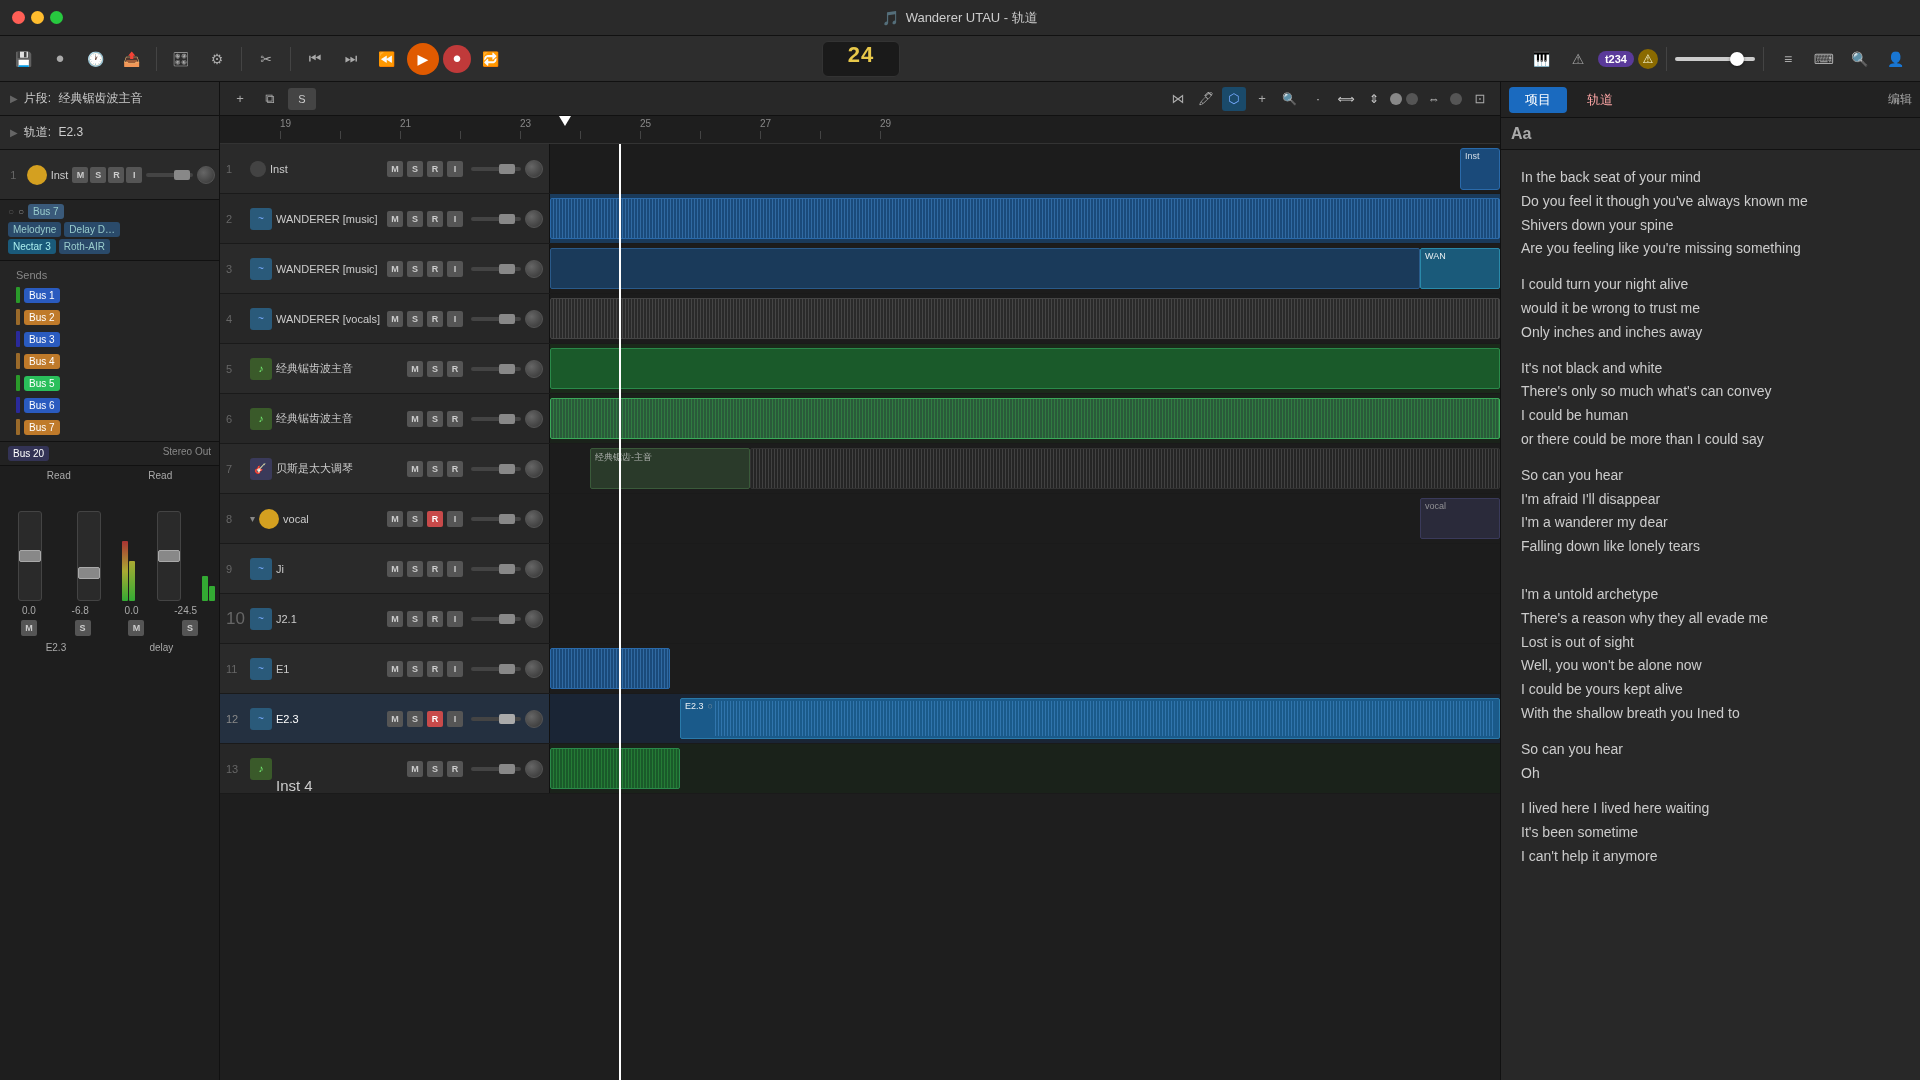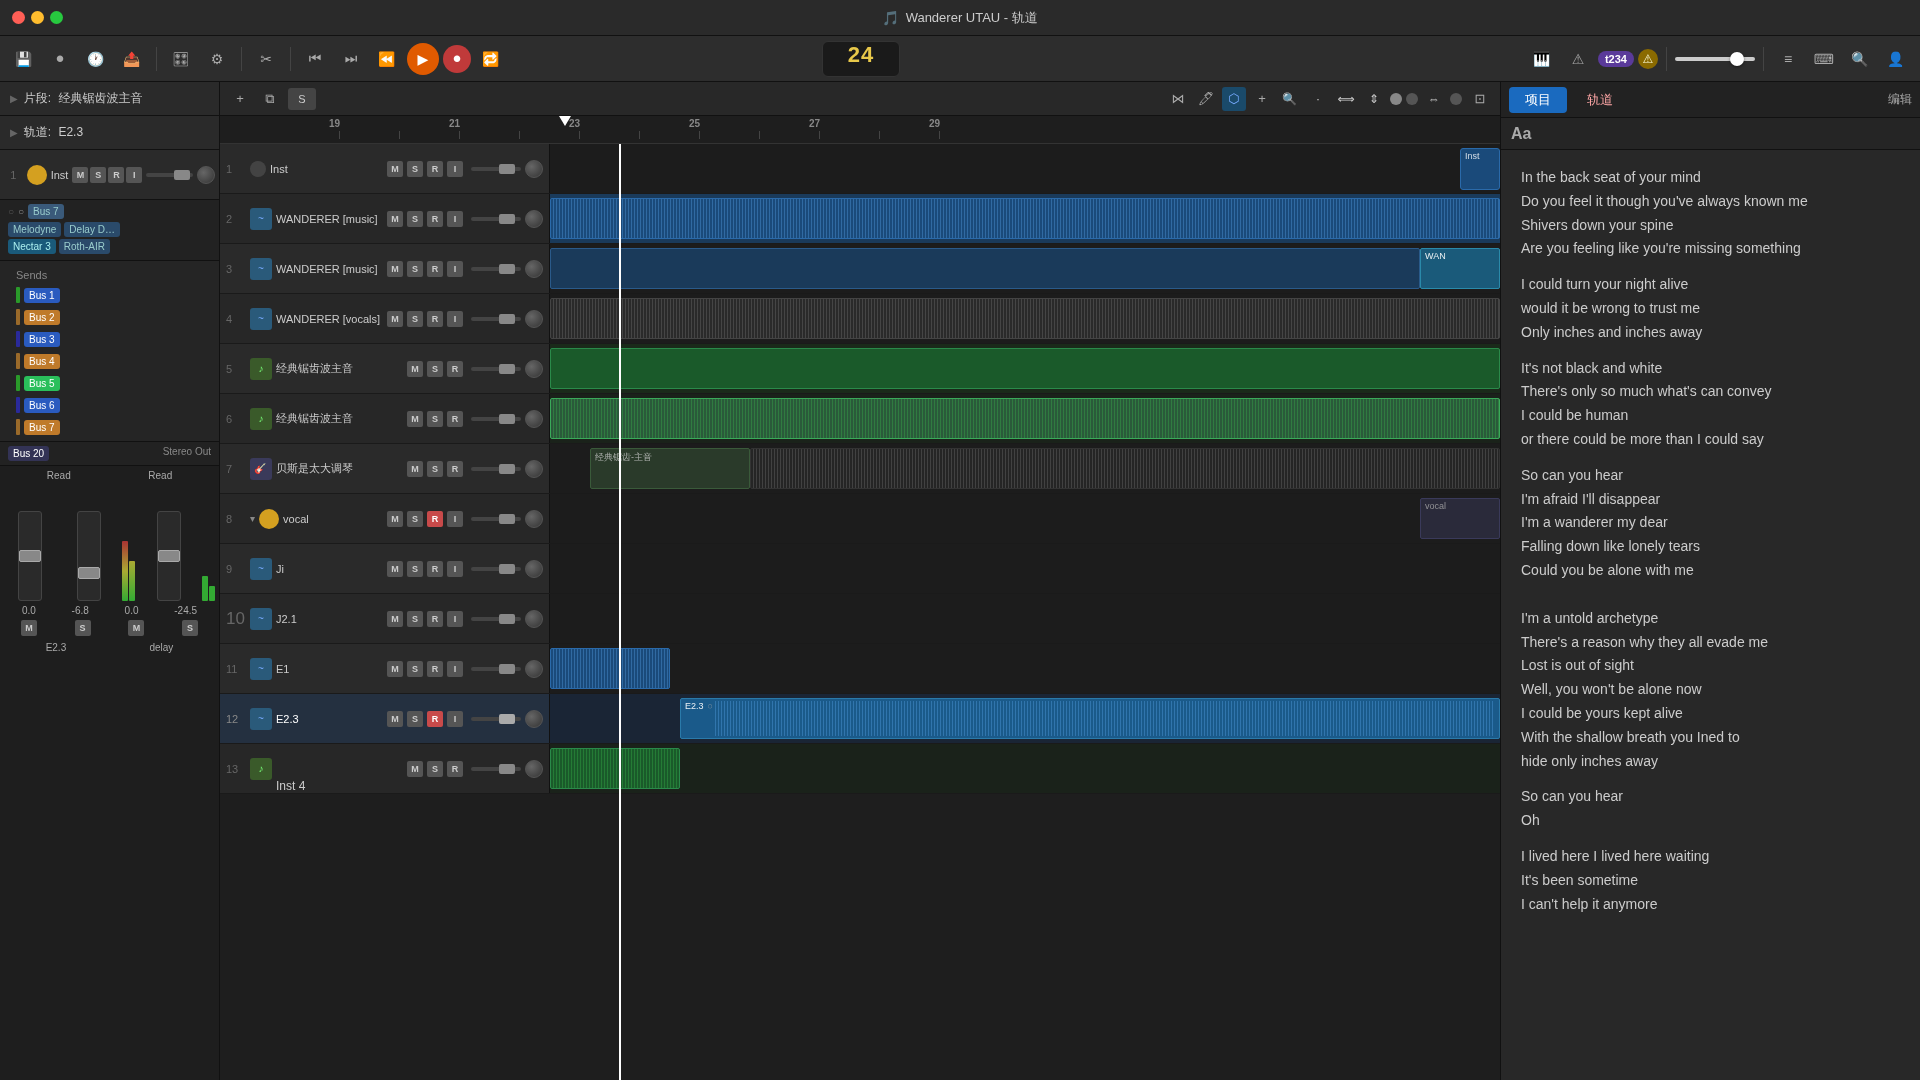--- a/index.html
+++ b/index.html
@@ -247,24 +247,23 @@
     .ruler-marks {
       display: flex;
       align-items: flex-end;
       height: 100%;
       padding-bottom: 4px;
     }
 
     .ruler-mark {
       display: flex;
       flex-direction: column;
-      align-items: flex-end;
+      align-items: flex-start;
       width: 60px;
       flex-shrink: 0;
-      font-weight: bold;
     }
     .ruler-mark-num { font-size: 10px; color: #888; margin-bottom: 2px; }
     .ruler-mark-line { width: 1px; height: 8px; background: #444; }
 
     
     #right-panel {
       width: 420px;
       background: #282828;
       border-left: 1px solid #111;
       display: flex;
@@ -1001,21 +1000,21 @@
             <span style="font-size:9px;color:#aaa;opacity:0.6;">○</span>
             <div class="waveform" style="height:100%;flex:1;"></div>
           </div>
         </div>
       </div>
 
       <div style="height:50px;border-bottom:1px solid #1a1a1a;display:flex;background:#202020;">
         <div style="width:330px;flex-shrink:0;background:#272727;border-right:1px solid #111;display:flex;align-items:center;padding:0 6px;gap:4px;">
           <span style="width:20px;color:#666;font-size:11px;">13</span>
           <div style="width:22px;height:22px;border-radius:3px;background:#3a5a2a;display:flex;align-items:center;justify-content:center;font-size:10px;color:#7f7;">♪</div>
-          <span style="font-size:12px;color:#ccc;flex:1;margin-top:34px;">Inst 4</span>
+          <span style="font-size:15px;color:#ccc;flex:1;margin-top:34px;">Inst 4</span>
           <div class="msri-btn btn-m">M</div>
           <div class="msri-btn btn-s">S</div>
           <div class="msri-btn btn-r">R</div>
           <div style="width:50px;height:4px;background:#444;border-radius:2px;margin-left:4px;position:relative;">
             <div style="width:16px;height:10px;background:#888;border-radius:2px;position:absolute;top:-3px;left:28px;"></div>
           </div>
           <div class="track-vol-knob"></div>
         </div>
         <div style="flex:1;position:relative;background:#1a221a;">
           <div style="position:absolute;left:0;top:4px;width:130px;height:calc(100% - 8px);background:#1a5a2a;border:1px solid #2a8a4a;border-radius:2px;">
@@ -1051,30 +1050,28 @@
       <div class="lyric-blank"></div>
       <p class="lyric-line">It's not black and white</p>
       <p class="lyric-line">There's only so much what's can convey</p>
       <p class="lyric-line">I could be human</p>
       <p class="lyric-line">or there could be more than I could say</p>
       <div class="lyric-blank"></div>
       <p class="lyric-line">So can you hear</p>
       <p class="lyric-line">I'm afraid I'll disappear</p>
       <p class="lyric-line">I'm a wanderer my dear</p>
       <p class="lyric-line">Falling down like lonely tears</p>
-      <p class="lyric-line">Could you be alone with me</p>
       <div class="lyric-blank"></div>
       <div class="lyric-blank"></div>
       <p class="lyric-line">I'm a untold archetype</p>
       <p class="lyric-line">There's a reason why they all evade me</p>
       <p class="lyric-line">Lost is out of sight</p>
       <p class="lyric-line">Well, you won't be alone now</p>
       <p class="lyric-line">I could be yours kept alive</p>
       <p class="lyric-line">With the shallow breath you Ined to</p>
-      <p class="lyric-line">hide only inches away</p>
       <div class="lyric-blank"></div>
       <p class="lyric-line">So can you hear</p>
       <p class="lyric-line">Oh</p>
       <div class="lyric-blank"></div>
       <p class="lyric-line">I lived here I lived here waiting</p>
       <p class="lyric-line">It's been sometime</p>
       <p class="lyric-line">I can't help it anymore</p>
     </div>
   </div>
 </div>

